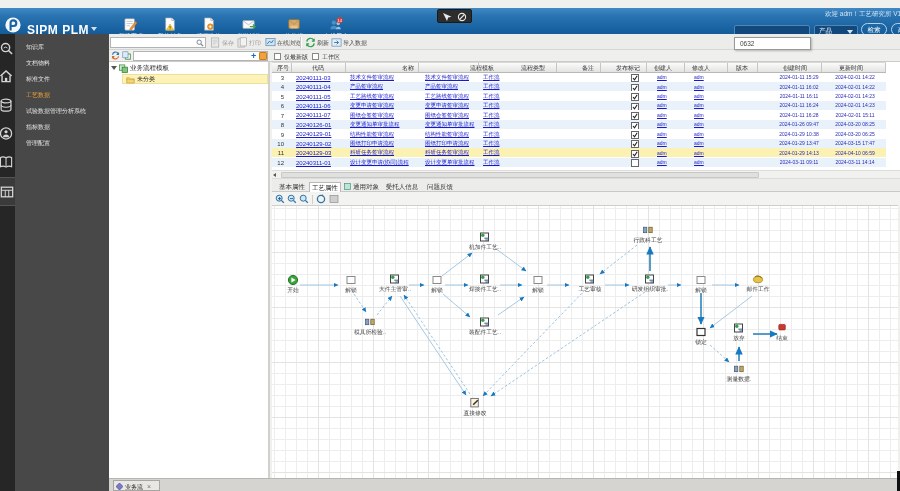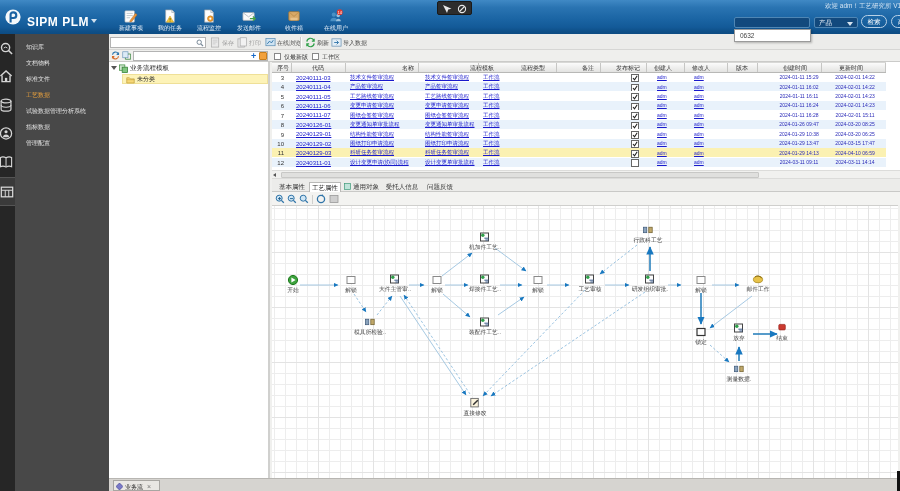--- a/index.html
+++ b/index.html
@@ -1,21 +1,21 @@
 <!DOCTYPE html>
 <html><head><meta charset="utf-8">
 <style>
 *{margin:0;padding:0;box-sizing:border-box}
 html,body{width:900px;height:491px;overflow:hidden}
 body{font-family:"Liberation Sans",sans-serif;position:relative;background:#f0f0ee}
 .abs{position:absolute}
 .cn{line-height:1;white-space:nowrap}
 </style></head><body>
 
-<div class="abs" style="left:0;top:0;width:900px;height:34px;background:linear-gradient(#4089c5 0%,#2a74b2 22%,#1b65a4 55%,#135a98 80%,#0e4f88 92%,#0d4b82 100%)">
+<div class="abs" style="left:0;top:8px;width:900px;height:34px;background:linear-gradient(#4089c5 0%,#2a74b2 22%,#1b65a4 55%,#135a98 80%,#0e4f88 92%,#0d4b82 100%)">
  <svg class="abs" style="left:5px;top:9px" width="16" height="16" viewBox="0 0 16 16">
   <circle cx="8" cy="8" r="7.6" fill="#f4f8fb"></circle>
   <path d="M5.6 13.5 L5.6 5.6 Q5.6 3.4 8.2 3.4 Q11.3 3.4 11.3 6.2 Q11.3 9 8.4 9 L6.6 9" fill="none" stroke="#1a62a2" stroke-width="2.1"></path>
  </svg>
  <div class="abs" style="left:27px;top:15px;font-size:12px;font-weight:bold;color:#fff;letter-spacing:.5px">SIPM PLM</div>
  <div class="abs" style="left:91px;top:19px;width:0;height:0;border-left:3.5px solid transparent;border-right:3.5px solid transparent;border-top:4px solid #cfe0ef"></div>
 
 <div class="abs" style="left:109px;top:9px;width:44px">
       <svg style="display:block;margin:0 auto" width="14" height="14" viewBox="0 0 16 16">
         <rect x="1" y="2" width="11" height="13" rx="1" fill="#fdfdfd" stroke="#9aa4ac" stroke-width=".7"></rect>

